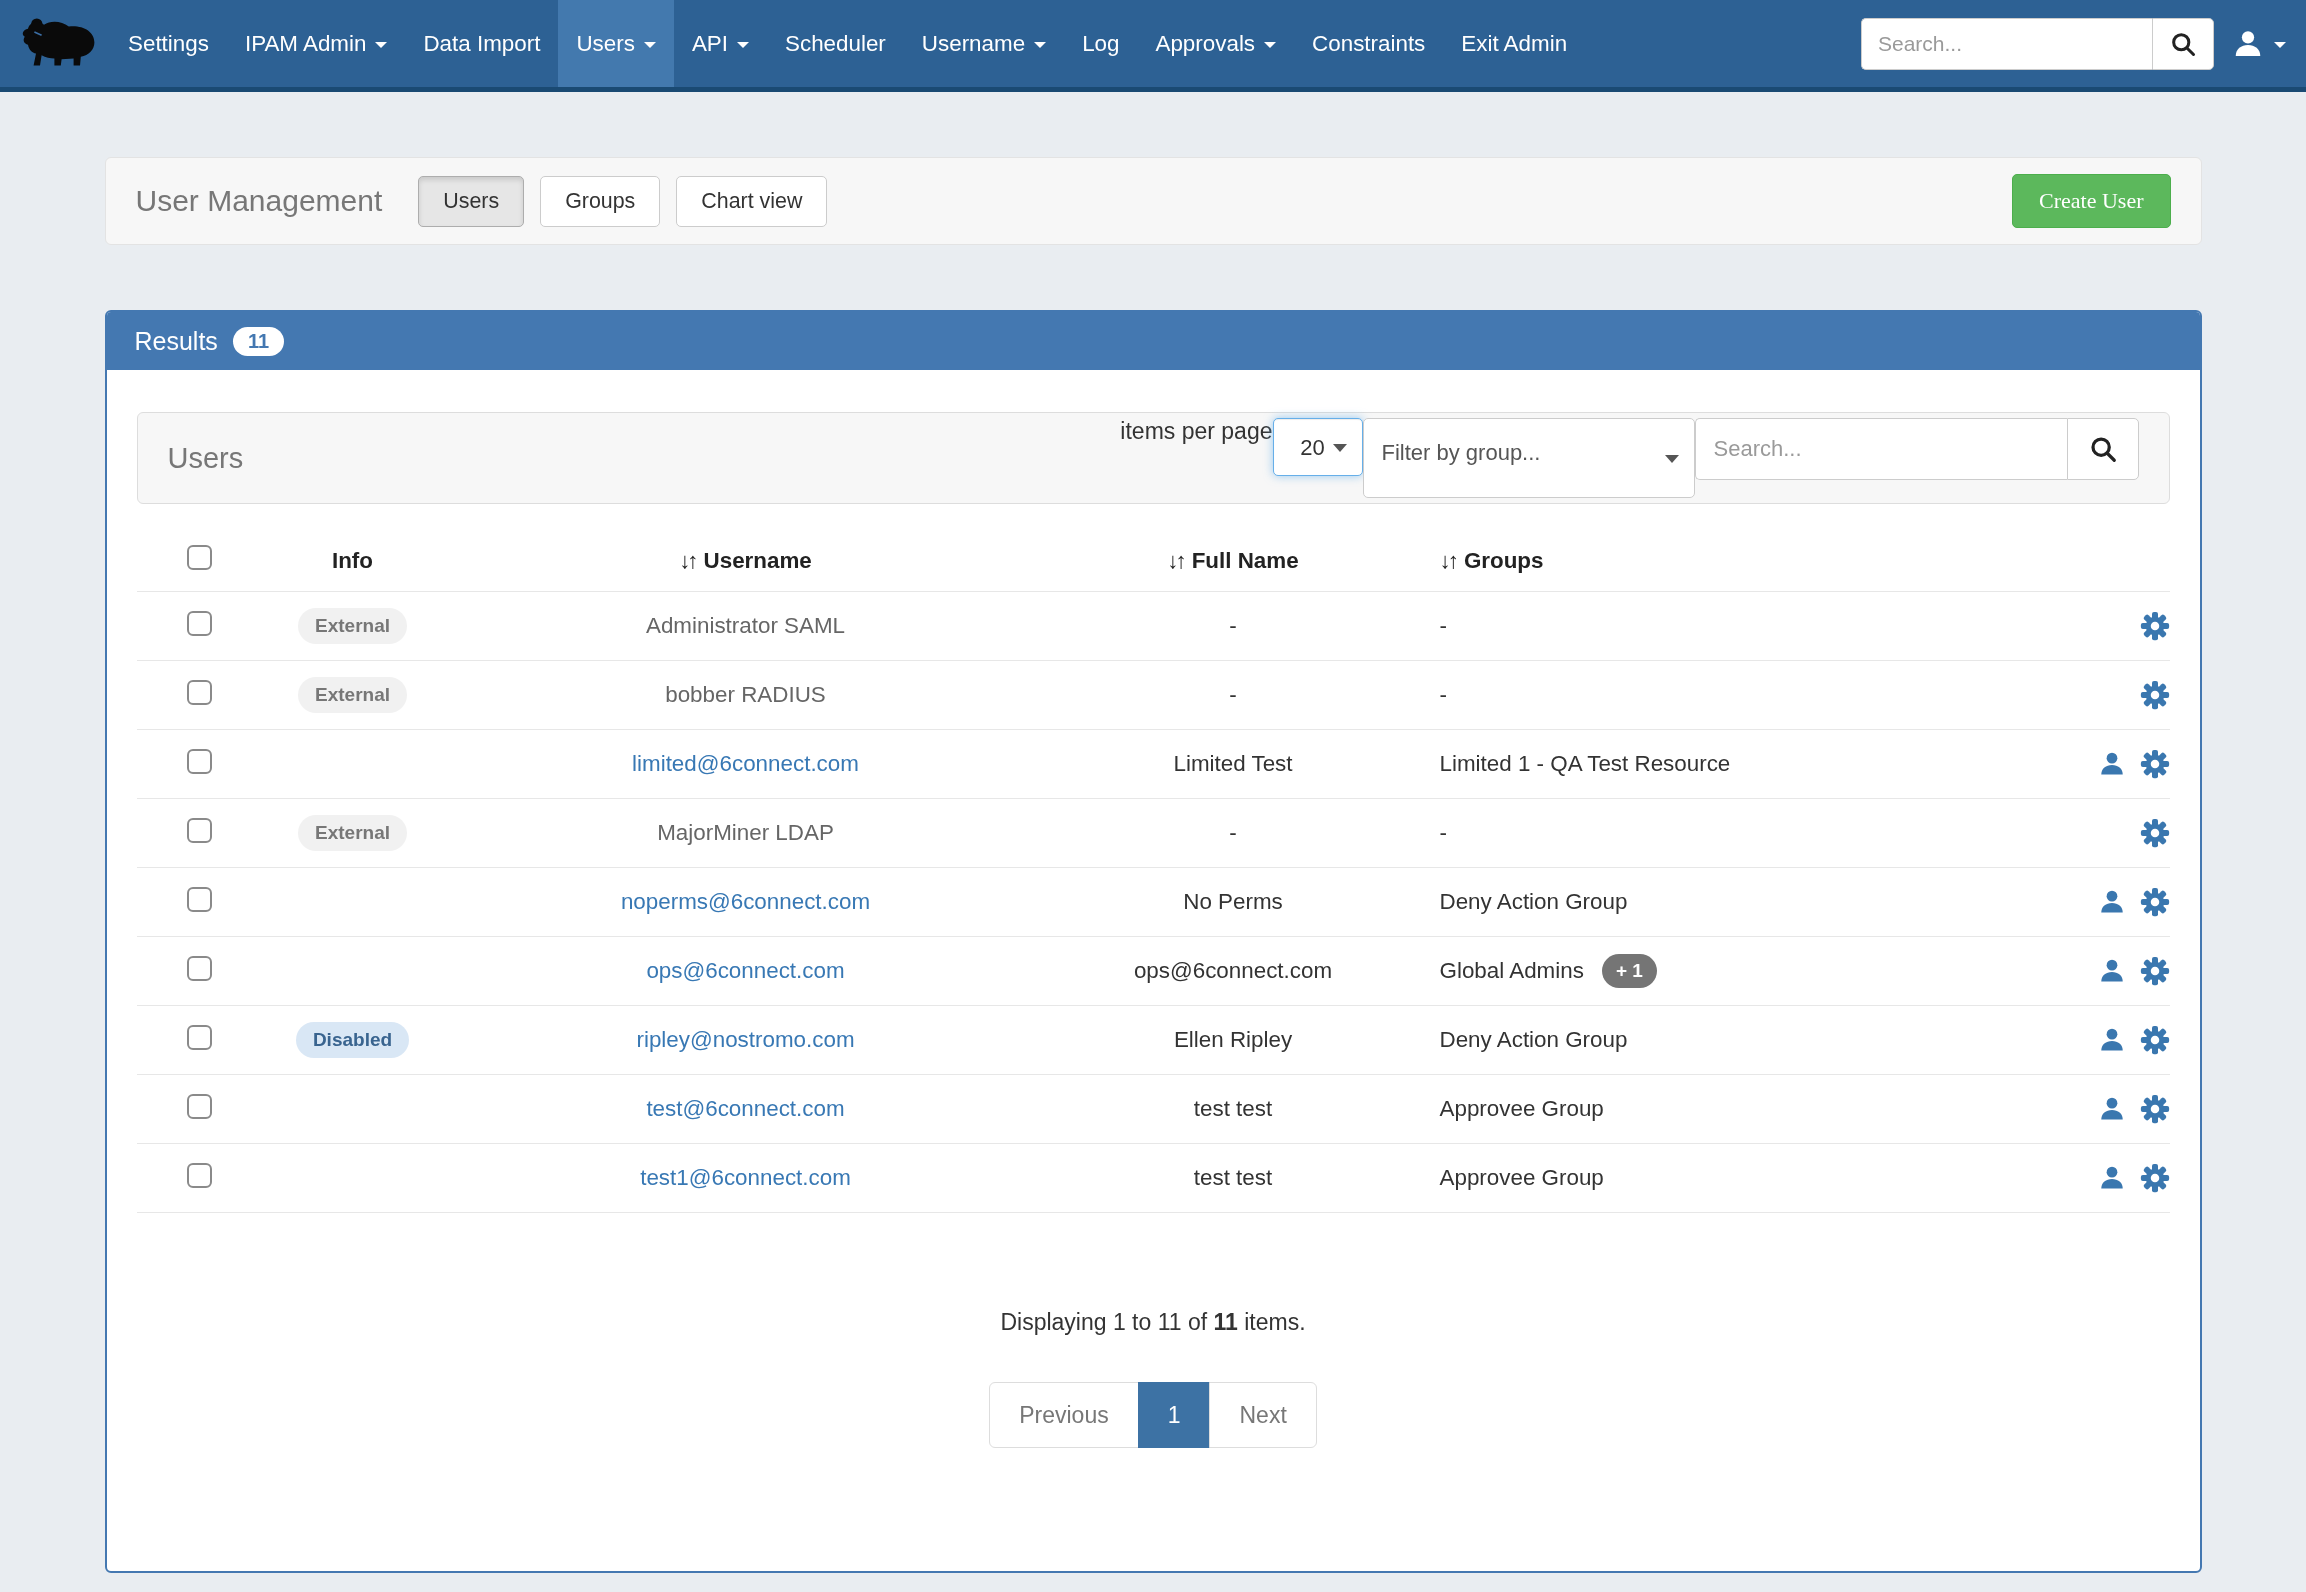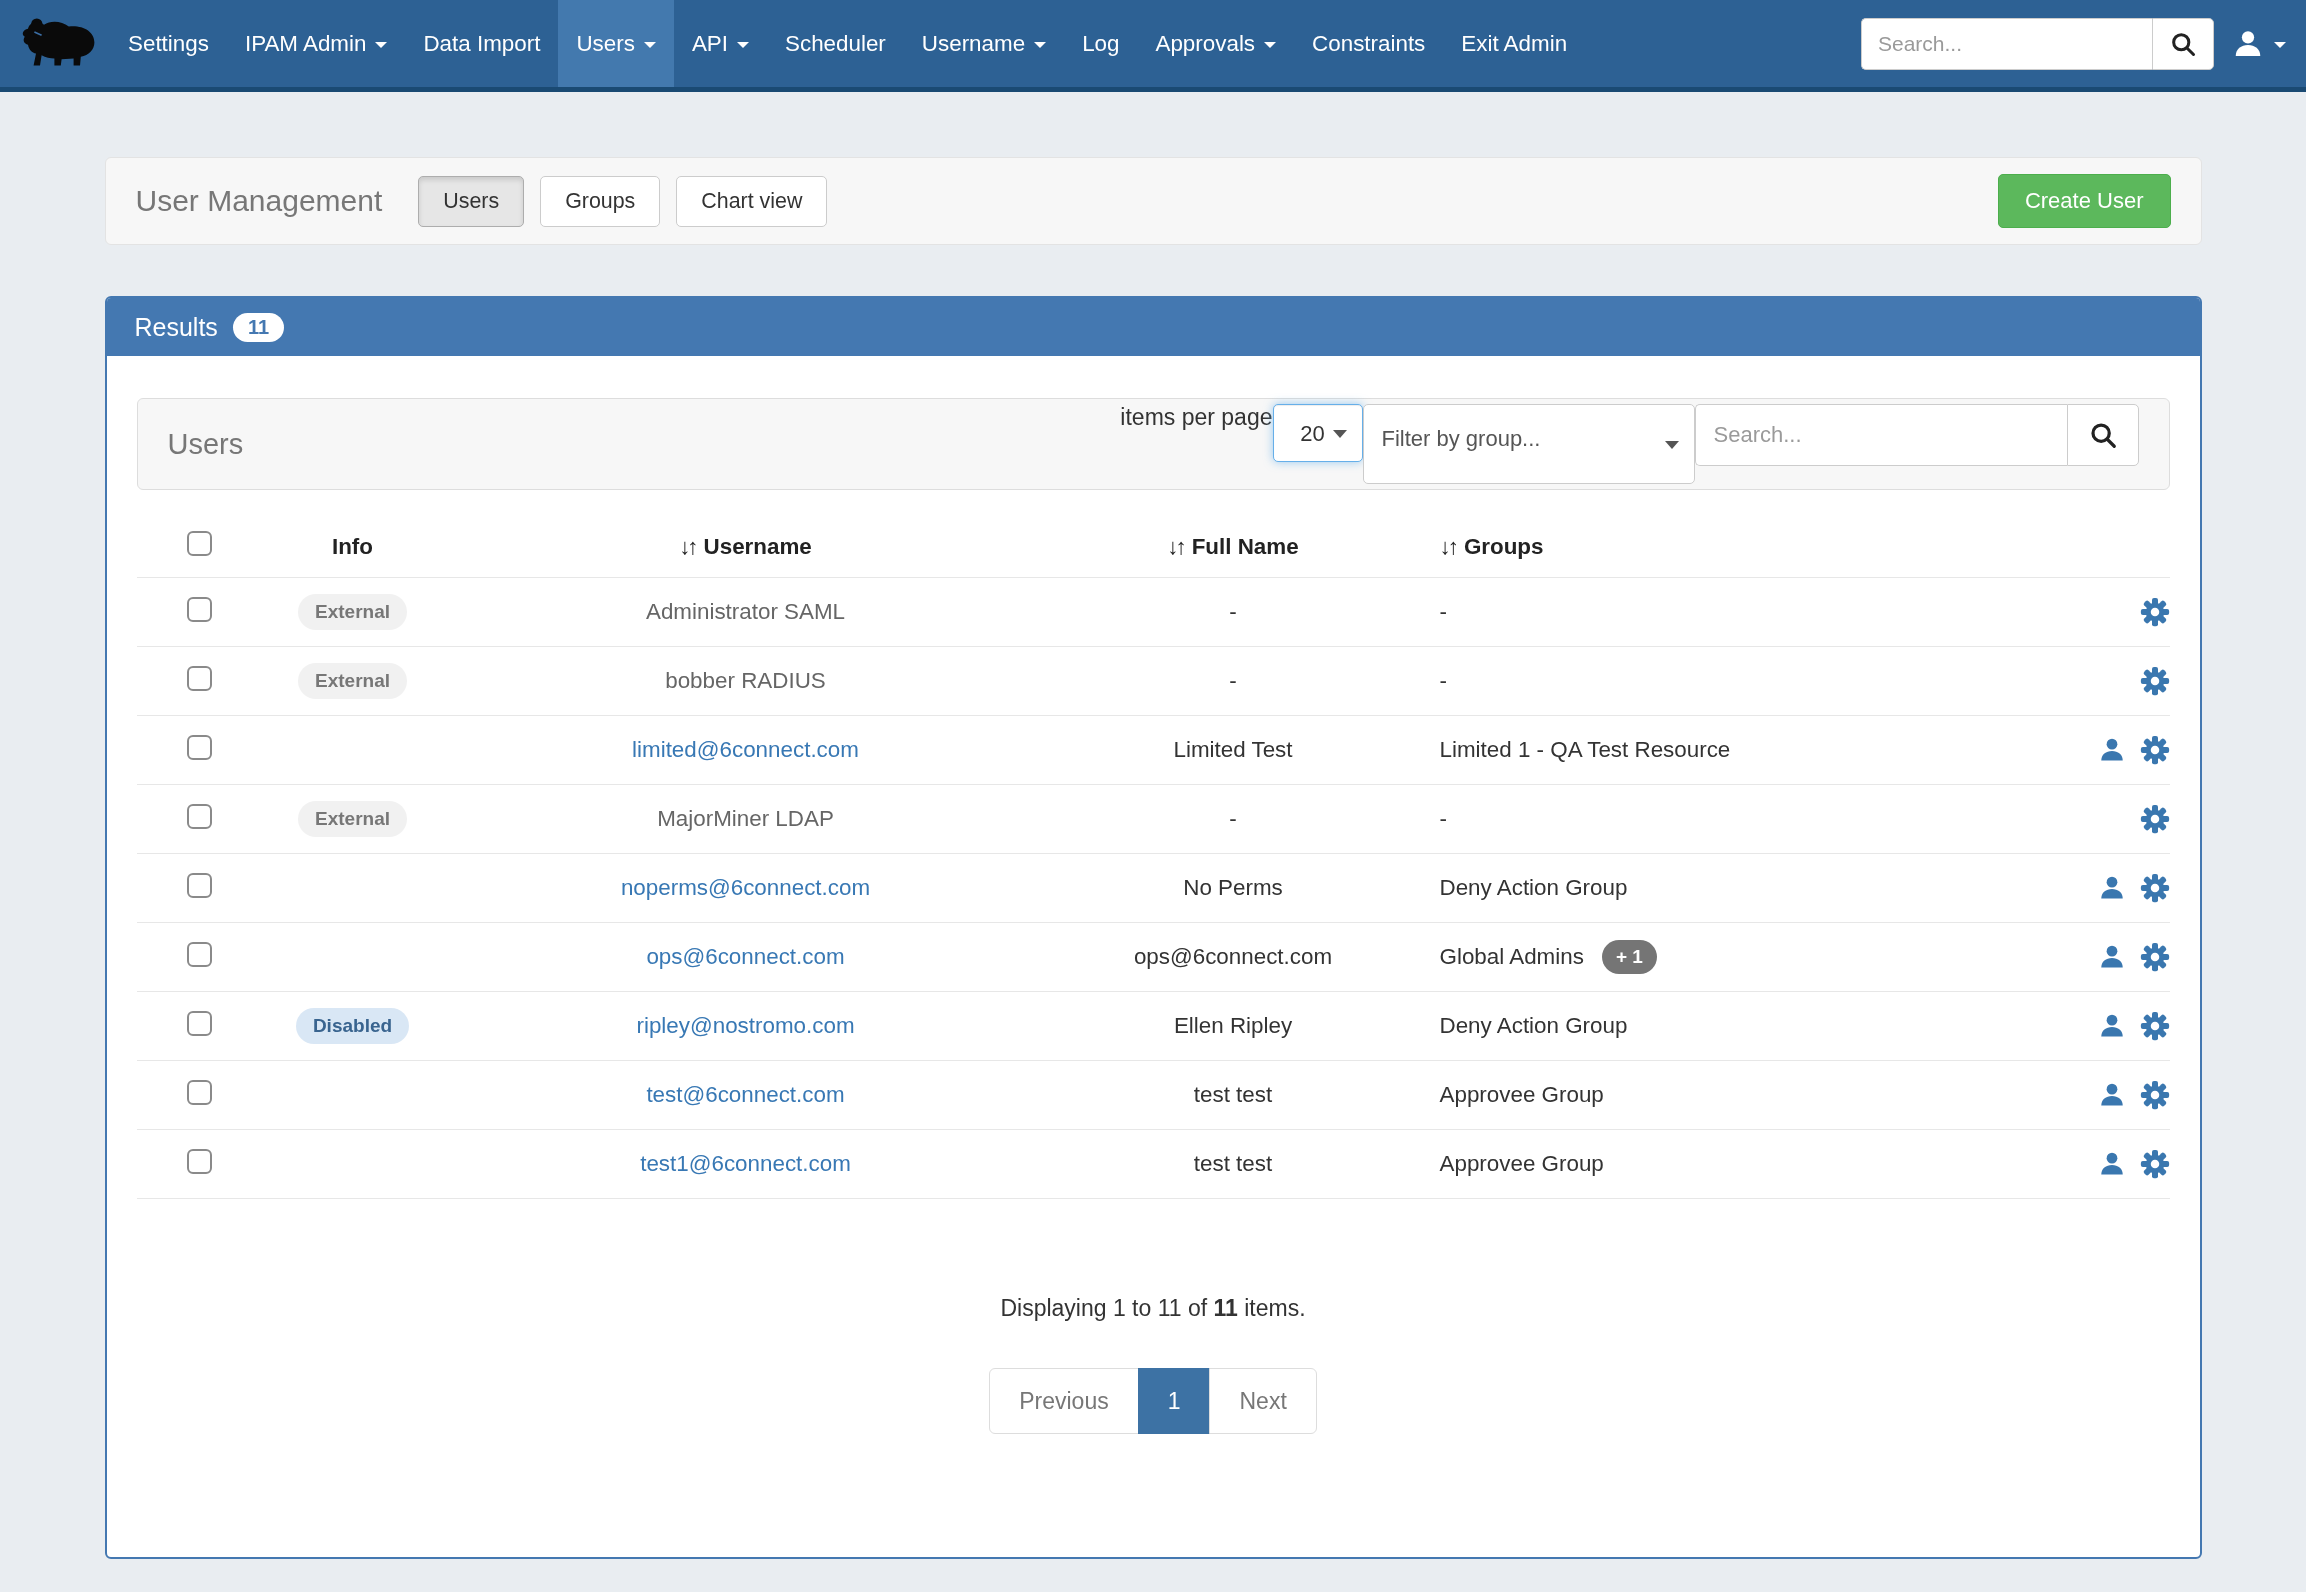--- a/index.html
+++ b/index.html
@@ -52,26 +52,26 @@
   .tab-btn {
     font-size:21.4px; color:#333; background:#fff; border:1px solid #ccc; border-radius:5px;
     padding:12px 24px; cursor:pointer; font-family:inherit;
   }
   .tab-btn.active {
     background:#e6e6e6; border-color:#adadad;
     box-shadow:inset 0 3px 5px rgba(0,0,0,.125);
   }
   .create-btn {
     margin-left:auto; background:#5cb85c; border:1px solid #4cae4c; color:#fff;
-    font-size:22px; padding:13px 26px; border-radius:5px; cursor:pointer; font-family:Liberation Sans, sans-serif;
+    font-size:22px; padding:13px 26px; border-radius:5px; cursor:pointer; font-family:Liberation Serif, serif;
   }
 
   
   .results-panel {
-    margin-top:51px; background:#fff; border:2px solid #4478b1; border-radius:6px;
+    margin-top:65px; background:#fff; border:2px solid #4478b1; border-radius:6px;
     height:1263px; overflow:hidden;
   }
   .results-header {
     background:#4478b1; color:#fff; height:58px; display:flex; align-items:center;
     padding:0 28px; font-size:25px;
   }
   .count-badge {
     background:#fff; color:#4478b1; border-radius:994px; padding:3px 15px;
     font-size:20px; font-weight:bold; margin-left:15px;
   }

